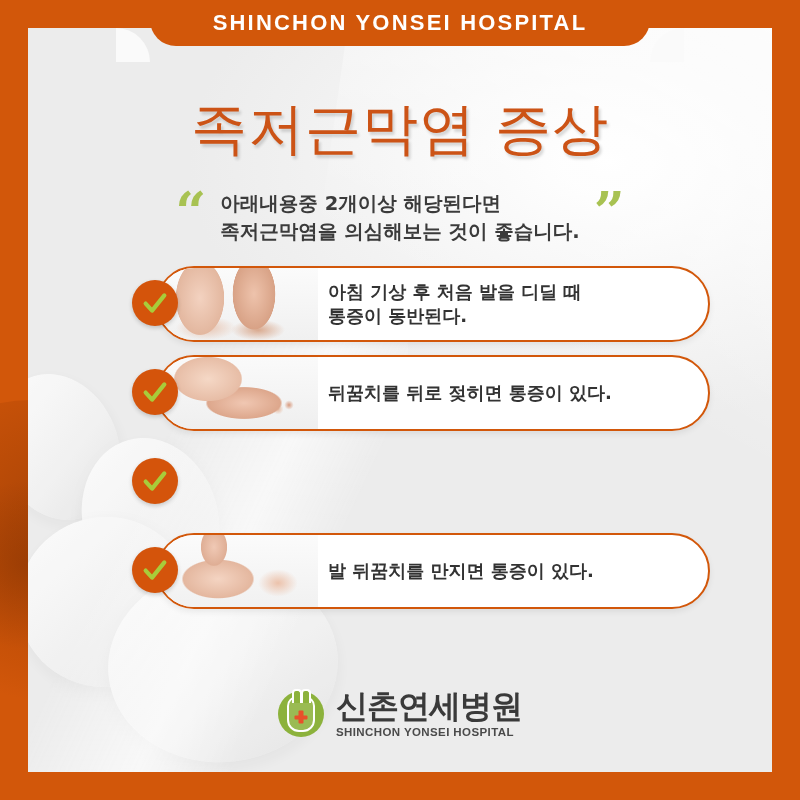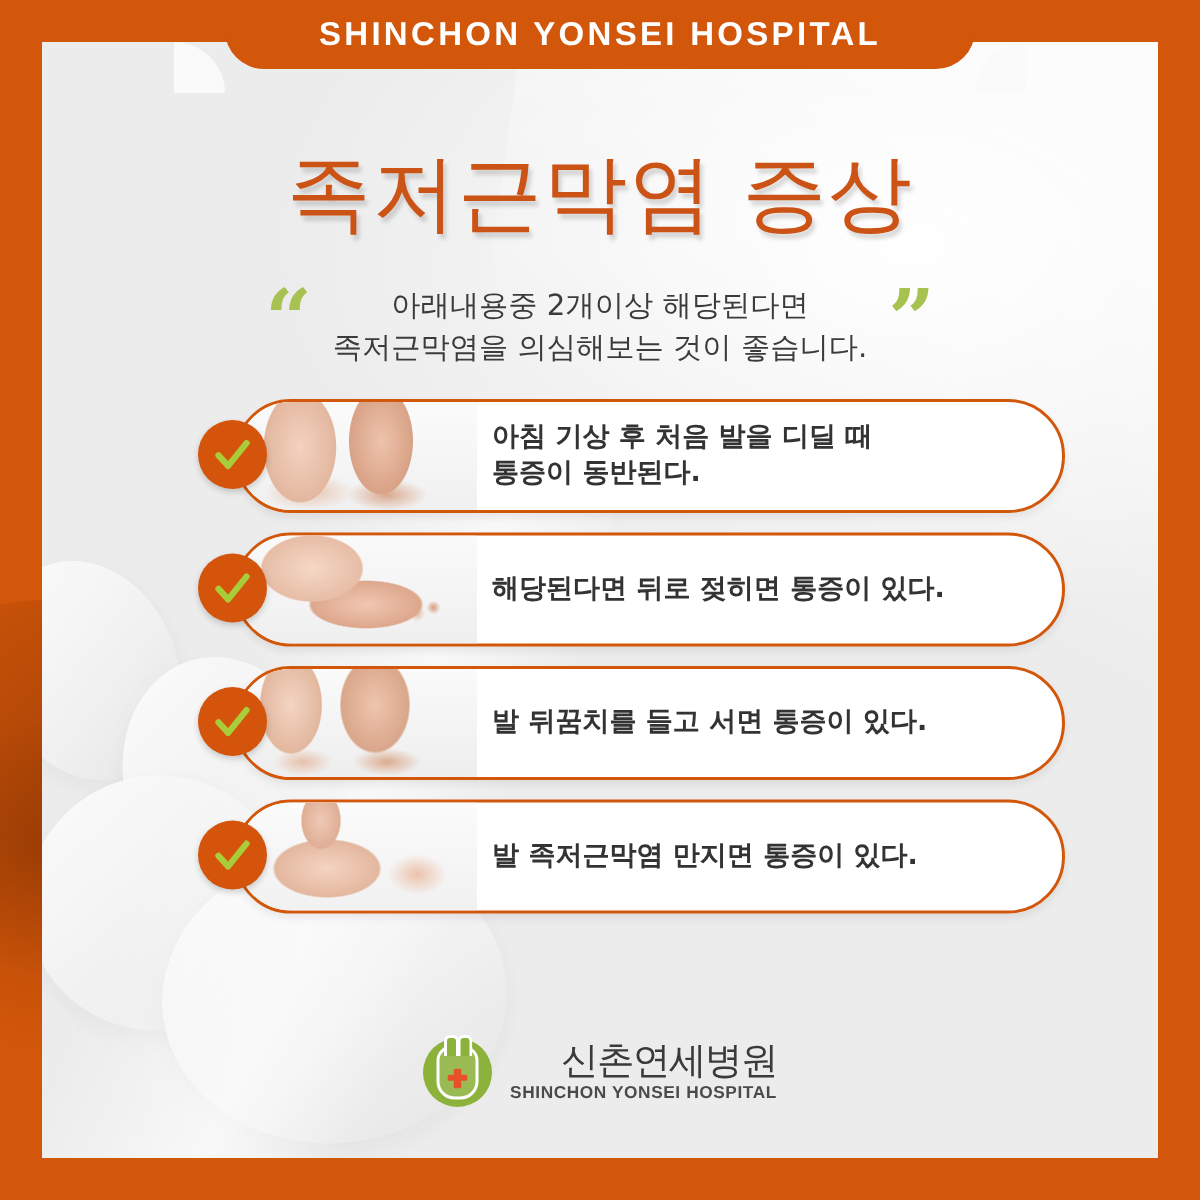--- a/index.html
+++ b/index.html
@@ -56,21 +56,21 @@
   .title-text{display:inline-block;color:#cc5316;font-size:56px;font-weight:normal;letter-spacing:1px;
      text-shadow:2px 3px 3px rgba(0,0,0,.16);font-family:"DejaVu Sans",sans-serif;}
 
   
   .subwrap{position:absolute;left:0;right:0;top:160px;z-index:4;display:flex;
      align-items:flex-start;justify-content:center;gap:14px;}
   .quote{color:#a8c252;font-size:54px;font-weight:bold;line-height:.75;
      font-family:"DejaVu Serif",serif;}
   .quote.open{margin-top:4px;}
   .quote.close{margin-top:4px;}
-  .subtitle{text-align:center;color:#3b3b3b;font-size:19.5px;line-height:1.45;font-weight:normal;
+  .subtitle{color:#3b3b3b;font-size:19.5px;line-height:1.45;font-weight:bold;
      font-family:"DejaVu Sans",sans-serif;white-space:pre-line;padding-top:2px;}
 
   
   .rows{position:absolute;left:0;right:0;top:238px;z-index:4;}
   .row{position:relative;height:80px;margin-bottom:9px;}
   .pill{position:absolute;left:128px;right:62px;top:0;height:72px;
      border:2px solid #d2570a;border-radius:40px;background:rgba(255,255,255,.97);
      overflow:hidden;box-shadow:0 3px 6px rgba(0,0,0,.07);}
   .photo{position:absolute;left:0;top:0;width:160px;height:100%;overflow:hidden;}
   .rowtext{position:absolute;left:170px;right:16px;top:50%;transform:translateY(-50%);
@@ -90,21 +90,21 @@
      position:relative;background:rgba(255,255,255,.12);}
   .logomark .f1,.logomark .f2{position:absolute;top:-9px;width:6px;height:12px;border:2px solid #fff;
      border-bottom:none;border-radius:4px 4px 0 0;background:#8cb23c;}
   .logomark .f1{left:3px;}
   .logomark .f2{left:12px;}
   .logomark .cross{position:absolute;left:50%;top:58%;transform:translate(-50%,-50%);width:13px;height:13px;}
   .logomark .cross:before,.logomark .cross:after{content:"";position:absolute;background:#e8502a;border-radius:1px;}
   .logomark .cross:before{left:4.2px;top:0;width:4.6px;height:13px;}
   .logomark .cross:after{left:0;top:4.2px;width:13px;height:4.6px;}
   .logotext{display:flex;flex-direction:column;line-height:1;}
-  .logo-ko{color:#3a3a3a;font-size:25px;font-weight:normal;letter-spacing:-1px;
+  .logo-ko{color:#3a3a3a;font-size:32px;font-weight:bold;letter-spacing:-1px;
      font-family:"DejaVu Sans",sans-serif;text-align:right;}
   .logo-en{color:#4a4a4a;font-size:11.5px;font-weight:bold;letter-spacing:.4px;margin-top:5px;
      font-family:"Liberation Sans",sans-serif;}
 </style>
 </head>
 <body>
 
 <div class="poster">
 
   <div class="swirl"></div>
@@ -154,55 +154,46 @@
       </div>
 
       <div class="row">
         <div class="pill">
           <div class="photo" style="background:
                  radial-gradient(ellipse 46px 30px at 50px 22px,#f5d8c6 0%,#e7bda6 72%,rgba(255,255,255,0) 75%),
                  radial-gradient(ellipse 52px 22px at 86px 46px,#f0c7b2 0%,#dda78c 70%,rgba(255,255,255,0) 74%),
                  radial-gradient(circle 7px at 120px 52px,#e6b79c 0%,rgba(255,255,255,0) 78%),
                  radial-gradient(circle 6px at 131px 48px,#d89a7e 0%,rgba(255,255,255,0) 78%),
                  linear-gradient(180deg,#fafafa 0%,#efefef 100%);"></div>
-          <div class="rowtext">해당된다면 뒤로 젖히면 통증이 있다.</div>
-        </div>
-        <div class="check">
-          <svg viewBox="0 0 24 24" fill="none" stroke="#a8cc3a" stroke-width="3.6" stroke-linecap="round" stroke-linejoin="round">
-              <path d="M4 12.5 L9.5 18.5 L20 5.5"></path>
-            </svg>
-        </div>
-      </div>
-
-
-      <div class="row">
-        <div class="pill">
-          <div class="photo" style="background:
-                 radial-gradient(ellipse 28px 44px at 36px 24px,#f4d5c3 0%,#e2b79e 72%,rgba(255,255,255,0) 75%),
-                 radial-gradient(ellipse 32px 44px at 92px 24px,#eec5ae 0%,#d9a68a 70%,rgba(255,255,255,0) 74%),
-                 radial-gradient(ellipse 26px 12px at 44px 62px,#e7c0aa 0%,rgba(255,255,255,0) 76%),
-                 radial-gradient(ellipse 30px 12px at 100px 62px,#dcab90 0%,rgba(255,255,255,0) 76%),
-                 linear-gradient(180deg,#fafafa 0%,#eeeeee 100%);"></div>
-          <div class="rowtext">발 뒤꿈치를 들고 서면 통증이 있다.</div>
-        </div>
+          <div class="rowtext">뒤꿈치를 뒤로 젖히면 통증이 있다.</div>
+        </div>
+        <div class="check">
+          <svg viewBox="0 0 24 24" fill="none" stroke="#a8cc3a" stroke-width="3.6" stroke-linecap="round" stroke-linejoin="round">
+              <path d="M4 12.5 L9.5 18.5 L20 5.5"></path>
+            </svg>
+        </div>
+      </div>
+
+
+      <div class="row">
         <div class="check">
           <svg viewBox="0 0 24 24" fill="none" stroke="#a8cc3a" stroke-width="3.6" stroke-linecap="round" stroke-linejoin="round">
               <path d="M4 12.5 L9.5 18.5 L20 5.5"></path>
             </svg>
         </div>
       </div>
 
       <div class="row">
         <div class="pill">
           <div class="photo" style="background:
                  radial-gradient(ellipse 18px 26px at 56px 12px,#f0c9b5 0%,#dfae95 70%,rgba(255,255,255,0) 75%),
                  radial-gradient(ellipse 48px 26px at 60px 44px,#f4d4c2 0%,#e4b79f 72%,rgba(255,255,255,0) 76%),
                  radial-gradient(ellipse 26px 18px at 120px 48px,#ecc2ab 0%,rgba(255,255,255,0) 76%),
                  linear-gradient(180deg,#fbfbfb 0%,#f1f1f1 100%);"></div>
-          <div class="rowtext">발 족저근막염 만지면 통증이 있다.</div>
+          <div class="rowtext">발 뒤꿈치를 만지면 통증이 있다.</div>
         </div>
         <div class="check">
           <svg viewBox="0 0 24 24" fill="none" stroke="#a8cc3a" stroke-width="3.6" stroke-linecap="round" stroke-linejoin="round">
               <path d="M4 12.5 L9.5 18.5 L20 5.5"></path>
             </svg>
         </div>
       </div>
 
     </div>
 

